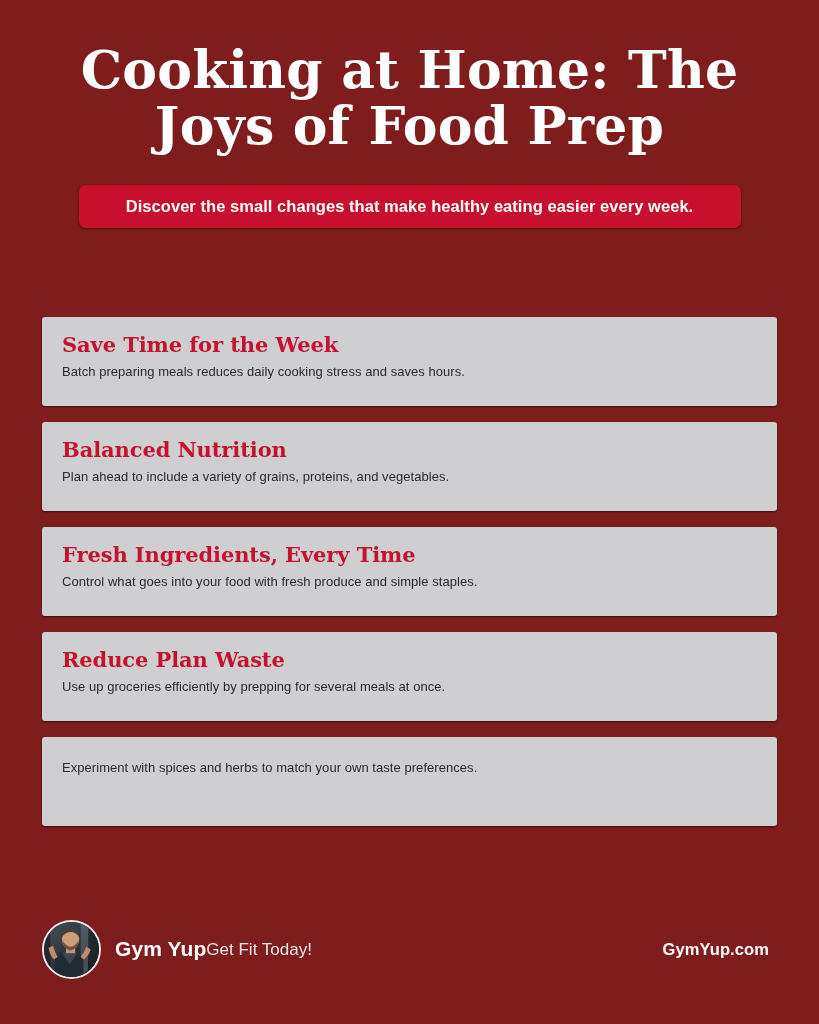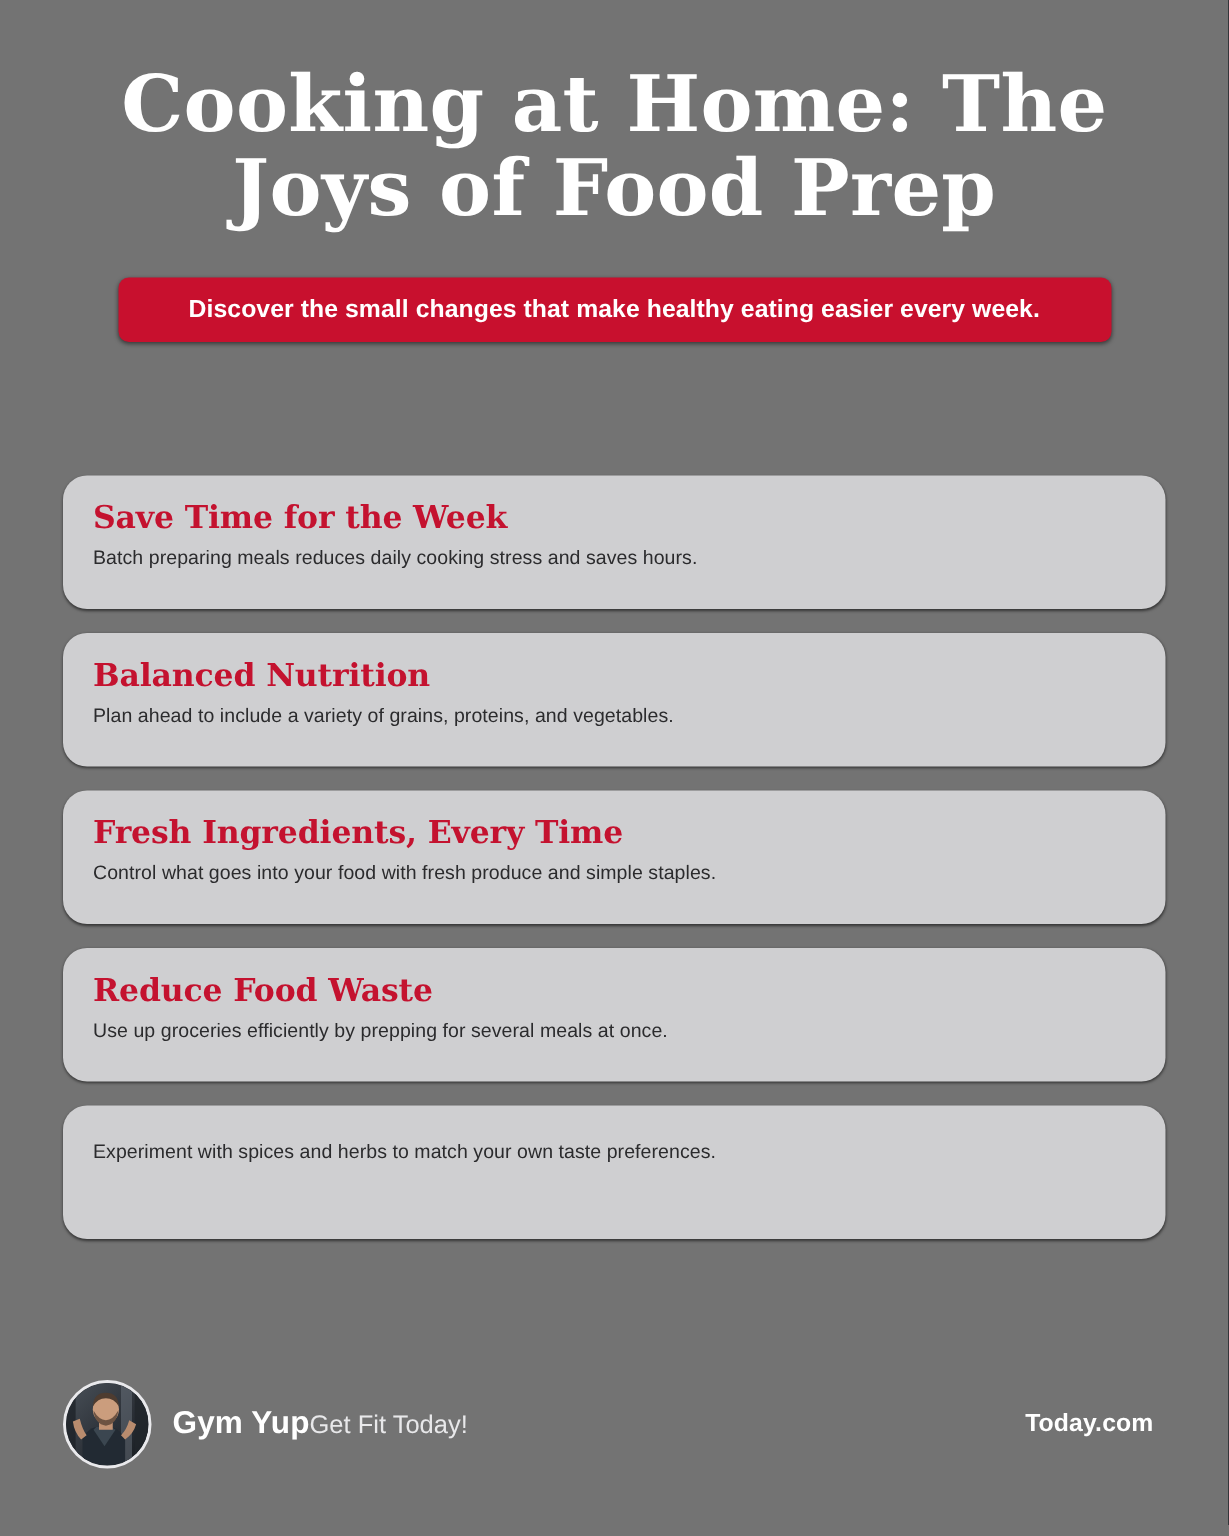--- a/index.html
+++ b/index.html
@@ -9,21 +9,21 @@
     height: 1024px;
     background: #04080e;
     font-family: "Liberation Sans", sans-serif;
     overflow: hidden;
   }
 
   .poster {
     position: relative;
     width: 819px;
     height: 1024px;
-    background: #737373;
+    background: #7f1d1d;
   }
 
   
   .header {
     padding-top: 42px;
   }
 
   .title {
     font-family: "DejaVu Serif", "Liberation Serif", serif;
     font-weight: 700;
@@ -66,21 +66,21 @@
     top: 317px;
     left: 42px;
     width: 735px;
     display: flex;
     flex-direction: column;
     gap: 16px;
   }
 
   .card {
     background: #cfcfd1;
-    border-radius: 16px;
+    border-radius: 3px;
     height: 89px;
     padding: 16px 20px 0 20px;
     box-shadow: 0 1px 2px rgba(0,0,0,0.55);
   }
 
   .card-title {
     font-family: "DejaVu Serif", "Liberation Serif", serif;
     font-weight: 700;
     font-size: 21px;
     color: #c4122f;
@@ -182,21 +182,21 @@
       <div class="card-title">Balanced Nutrition</div>
       <div class="card-desc">Plan ahead to include a variety of grains, proteins, and vegetables.</div>
     </div>
 
     <div class="card">
       <div class="card-title">Fresh Ingredients, Every Time</div>
       <div class="card-desc">Control what goes into your food with fresh produce and simple staples.</div>
     </div>
 
     <div class="card">
-      <div class="card-title">Reduce Food Waste</div>
+      <div class="card-title">Reduce Plan Waste</div>
       <div class="card-desc">Use up groceries efficiently by prepping for several meals at once.</div>
     </div>
 
     <div class="card">
       <div class="card-desc">Experiment with spices and herbs to match your own taste preferences.</div>
     </div>
 
   </div>
 
   <div class="footer">
@@ -236,17 +236,17 @@
           </g>
         </svg>
       </div>
 
       <div class="brand-text">
         <span class="brand-name">Gym Yup</span>
         <span class="brand-tag">Get Fit Today!</span>
       </div>
     </div>
 
-    <div class="site">Today.com</div>
+    <div class="site">GymYup.com</div>
 
   </div>
 
 </div>
 
 </body></html>

